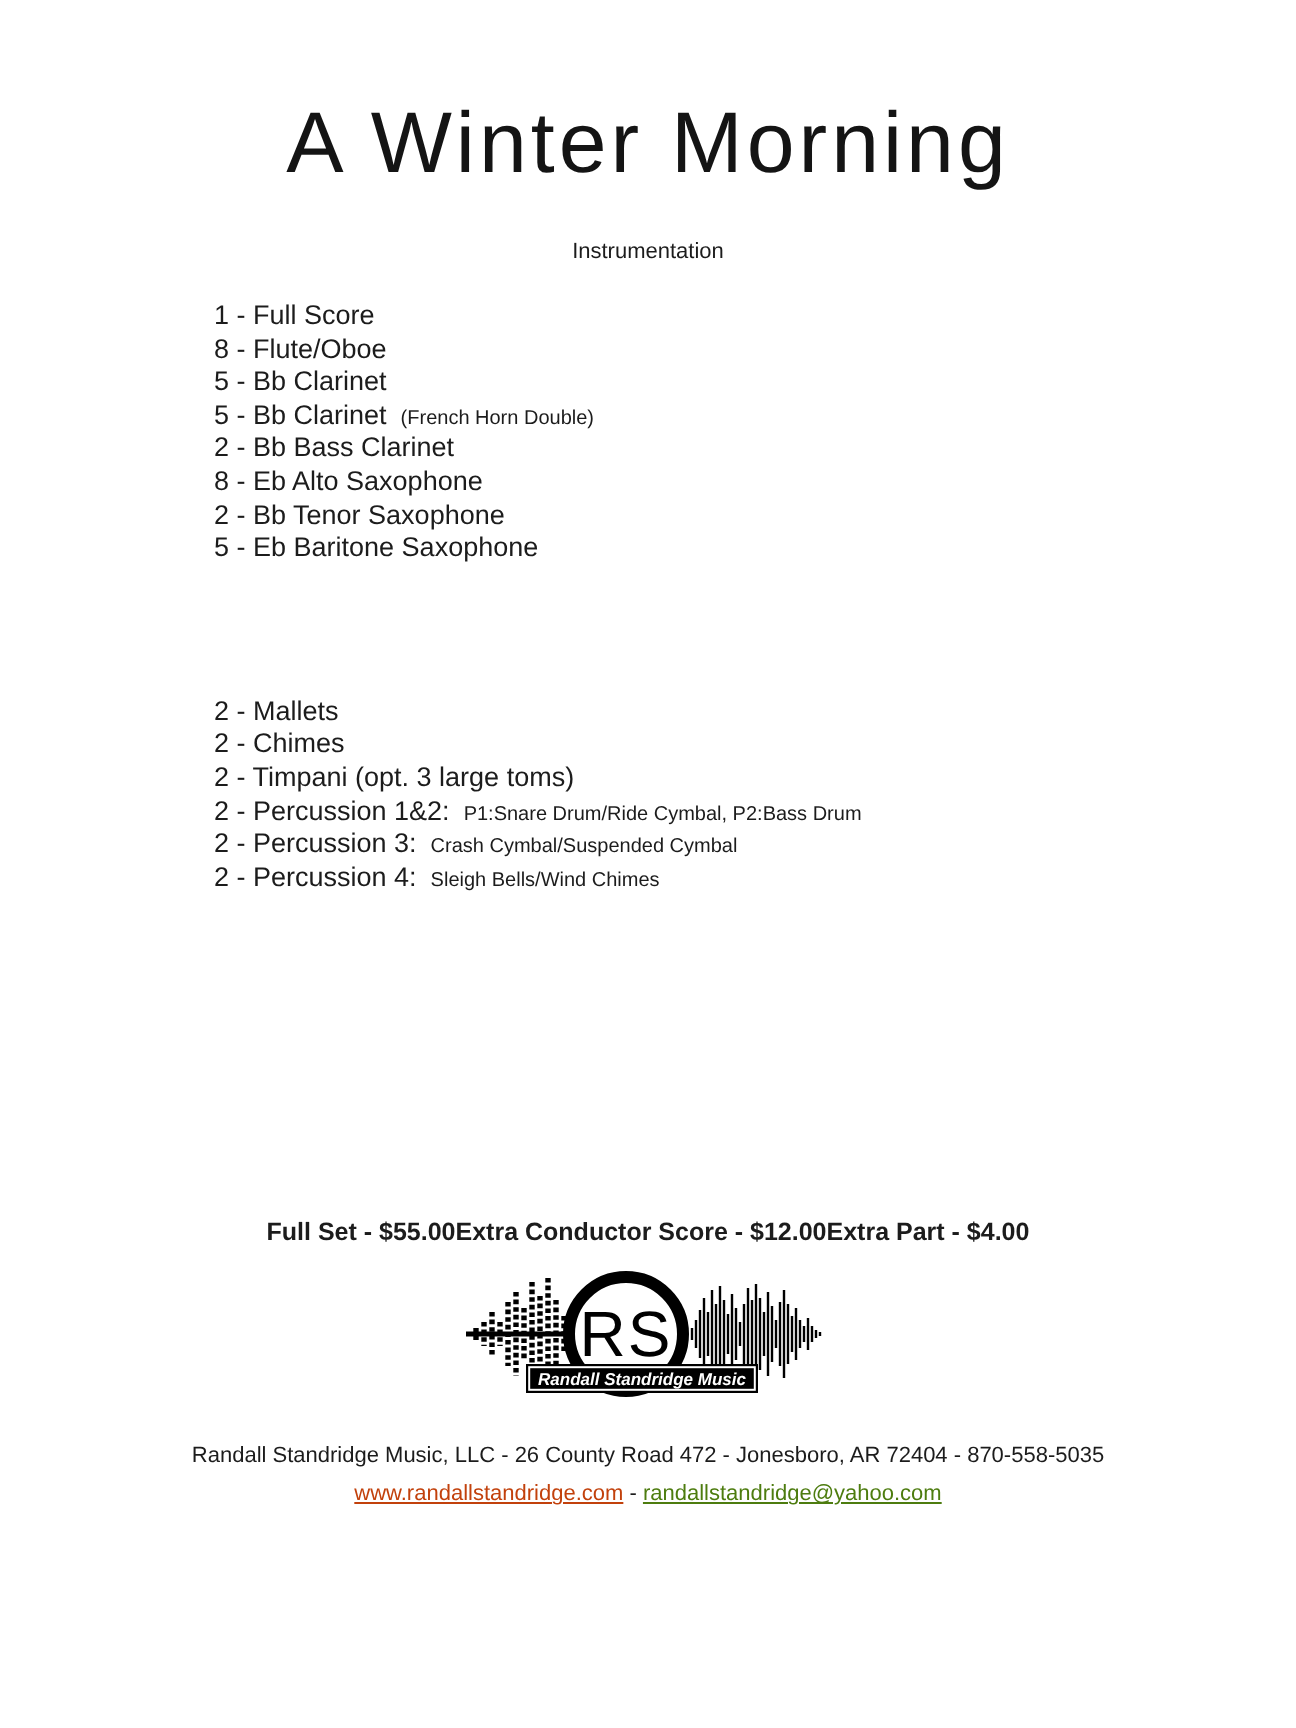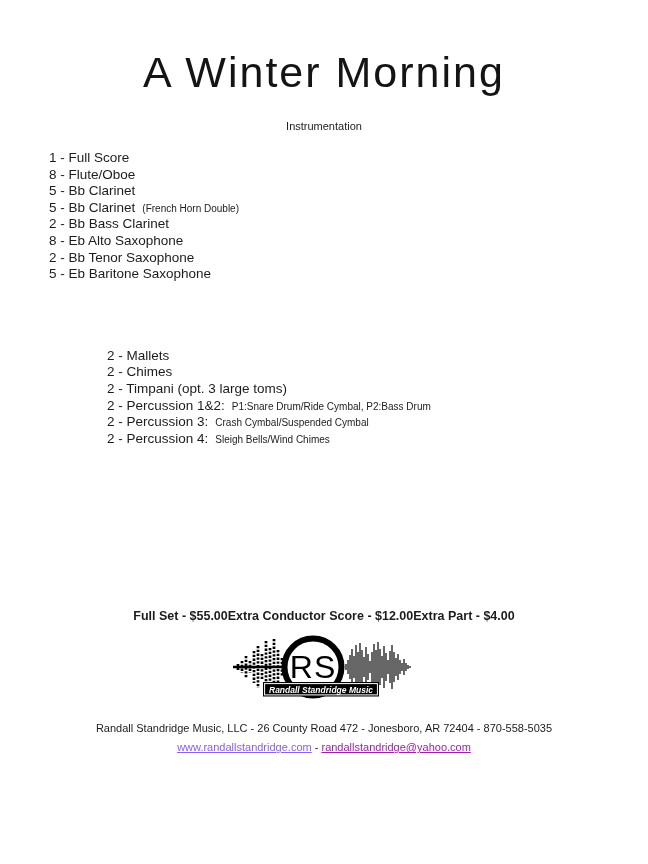--- a/index.html
+++ b/index.html
@@ -28,21 +28,21 @@
     font-size: 13.5px;
     line-height: 20px;
   }
   .section-heading {
     margin-top: 22px;
     text-align: center;
     font-size: 11px;
   }
   .columns {
     display: flex;
-    margin: 18px 0 0 49px;
+    margin: 18px 0 0 107px;
   }
   .col-left { width: 311px; }
   .col-right { flex: 1; }
   .inst-row {
     font-size: 13.5px;
     line-height: 16.6px;
     height: 16.6px;
     white-space: nowrap;
   }
   .inst-note {
@@ -184,19 +184,19 @@
         <rect x="30" y="48" width="116" height="14.5" fill="#000000"></rect>
         <rect x="31.6" y="49.6" width="112.8" height="11.3" fill="none" stroke="#ffffff" stroke-width="1"></rect>
         <text x="88" y="58.6" text-anchor="middle" font-family="Liberation Sans, sans-serif" font-size="8.6" font-weight="bold" font-style="italic" fill="#ffffff" textLength="104" lengthAdjust="spacingAndGlyphs">Randall Standridge Music</text>
       </g>
     </svg>
   </div>
 
   <div class="footer">
     <div>Randall Standridge Music, LLC - 26 County Road 472 - Jonesboro, AR 72404 - 870-558-5035</div>
     <div>
-      <a href="#" style="color: #8b5cf6;">www.randallstandridge.com</a>
+      <a href="#" style="color: #c2410c;">www.randallstandridge.com</a>
       <span>-</span>
-      <a href="#" style="color: #a21caf;">randallstandridge@yahoo.com</a>
+      <a href="#" style="color: #4d7c0f;">randallstandridge@yahoo.com</a>
     </div>
   </div>
 
 </div>
 
 </body></html>

